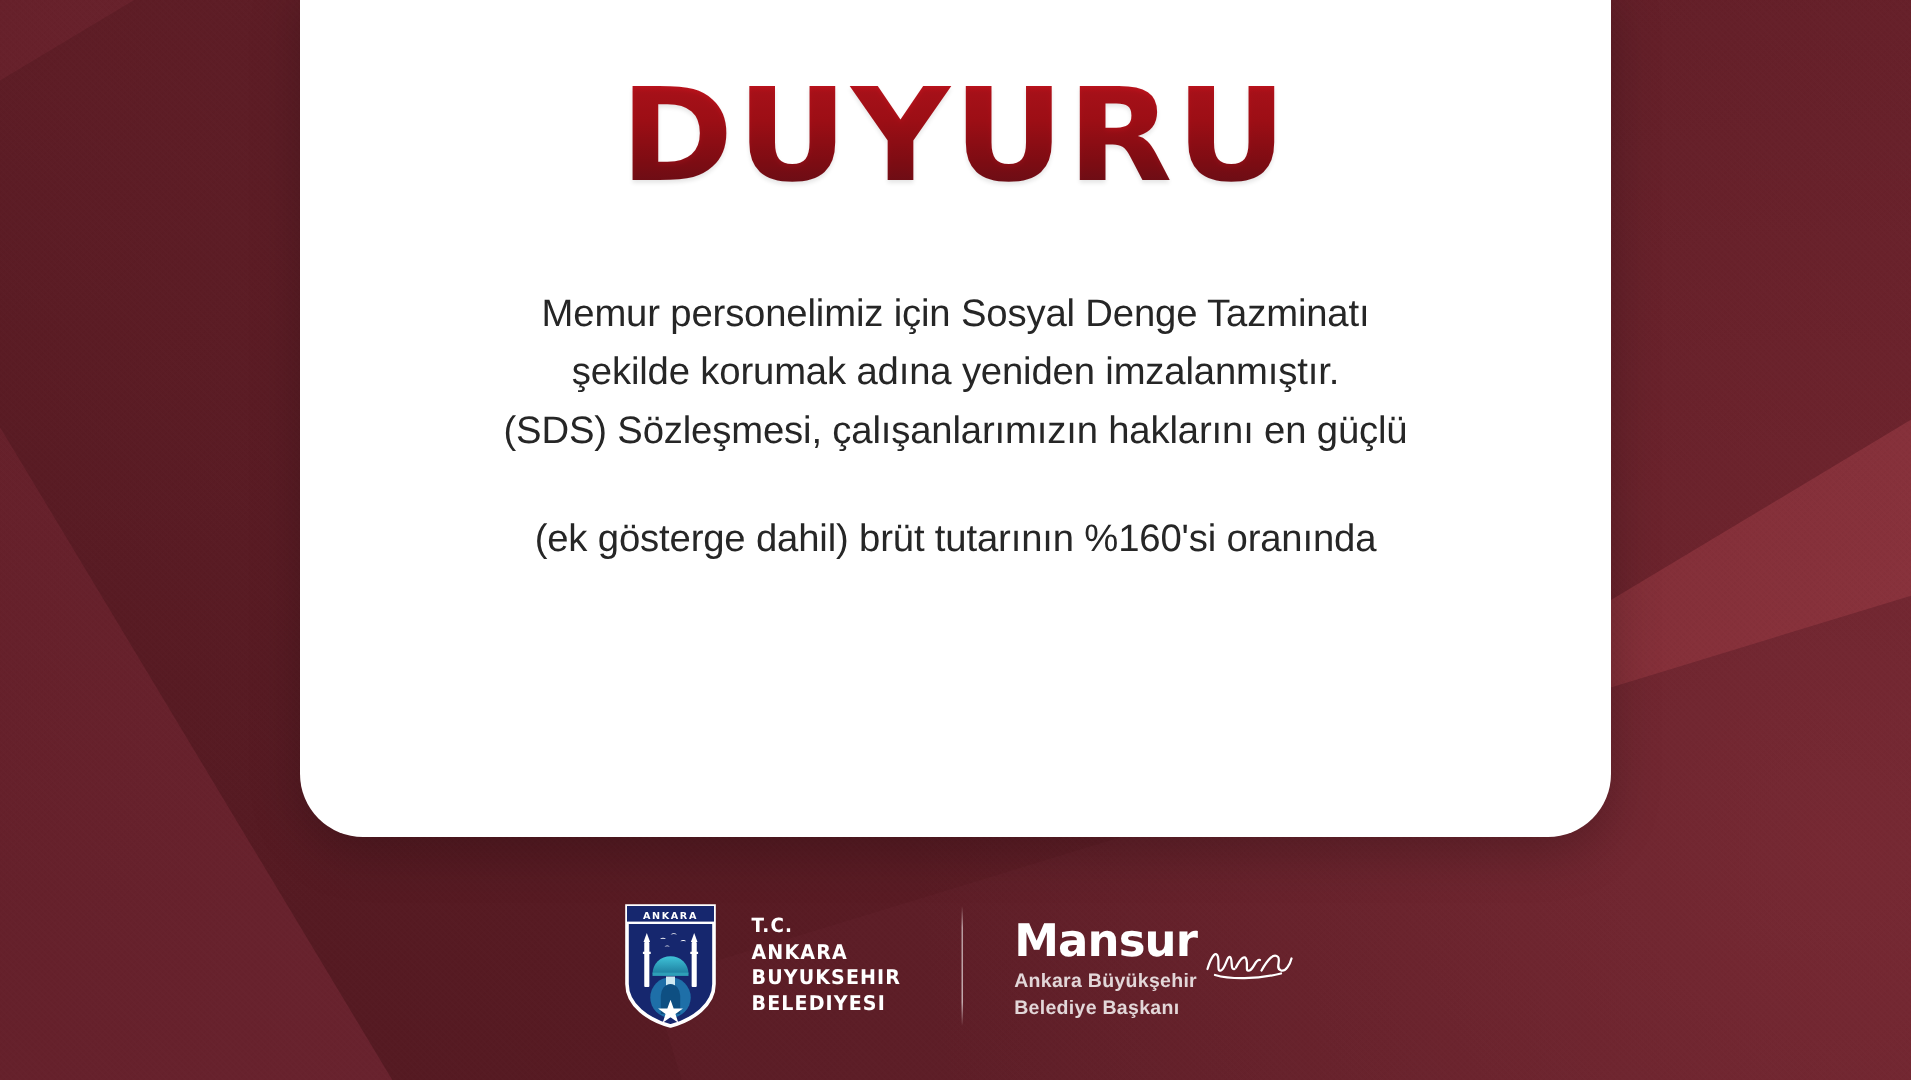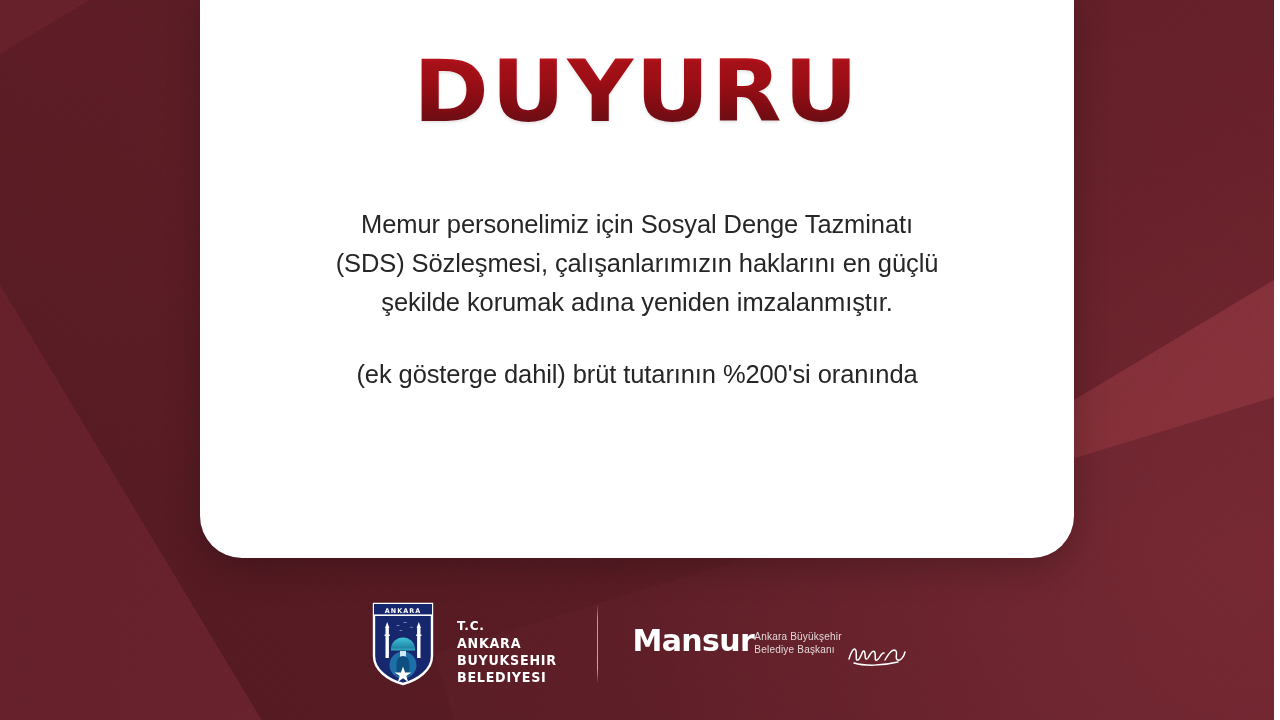--- a/index.html
+++ b/index.html
@@ -86,32 +86,32 @@
   #body-copy {
     margin-top:56px;
     width:760px;
     text-align:center;
     color:#262626;
     font-size:25.5px;
     line-height:1.52;
     letter-spacing:-0.1px;
     font-weight:400;
   }
-  .para { margin:15px; }
+  .para { margin:0; }
   .para + .para { margin-top:34px; }
   .para .line { display:block; }
 
   
   #footer {
     position:absolute;
     left:0; right:0; bottom:34px;
     display:flex; justify-content:center; align-items:center;
     gap:0;
   }
-  #muni-logo { display:flex; align-items:flex-end; gap:23px; }
+  #muni-logo { display:flex; align-items:center; gap:23px; }
 
   .shield-wrap { width:62px; height:84px; display:block; }
 
   #muni-text {
     color:#fff;
     font-family:"DejaVu Sans", sans-serif;
     font-weight:700;
     font-size:13.5px;
     line-height:1.27;
     letter-spacing:0.8px;
@@ -121,35 +121,35 @@
   }
   #muni-text .tc { font-size:13px; }
 
   .divider {
     width:1px; height:80px;
     margin:0 34px;
     background:linear-gradient(180deg,rgba(255,255,255,0) 0%,rgba(255,255,255,.55) 18%,rgba(255,255,255,.62) 80%,rgba(255,255,255,0) 100%);
   }
 
   #mansur-logo { display:flex; align-items:flex-start; gap:6px; padding-top:6px; }
-  #mansur-block { display:flex; }
+  #mansur-block { display:flex; flex-direction:column; }
   #mansur-word {
     color:#fff;
     font-family:"DejaVu Sans", sans-serif;
     font-weight:700;
     font-size:30px;
     line-height:0.96;
     letter-spacing:-0.6px;
   }
   #mansur-sub {
     color:rgba(255,255,255,0.82);
-    font-size:10px;
+    font-size:13px;
     line-height:1.34;
     letter-spacing:0.2px;
-    font-weight:400;
+    font-weight:700;
     margin-top:3px;
   }
   #mansur-sign {
     margin-top:14px;
     margin-left:-2px;
     width:62px; height:26px;
   }
 </style>
 </head>
 <body>
@@ -165,26 +165,26 @@
 </div>
 
 <div id="card">
 
   <div id="headline">DUYURU</div>
 
   <div id="body-copy">
 
     <p class="para">
       <span class="line">Memur personelimiz için Sosyal Denge Tazminatı</span>
+      <span class="line">şekilde korumak adına yeniden imzalanmıştır.</span>
       <span class="line">(SDS) Sözleşmesi, çalışanlarımızın haklarını en güçlü</span>
-      <span class="line">şekilde korumak adına yeniden imzalanmıştır.</span>
     </p>
 
     <p class="para">
-      <span class="line">(ek gösterge dahil) brüt tutarının %200'si oranında</span>
+      <span class="line">(ek gösterge dahil) brüt tutarının %160'si oranında</span>
     </p>
 
   </div>
 </div>
 
 <div id="footer">
 
   <div id="muni-logo">
 
     <svg class="shield-wrap" viewBox="0 0 62 84">

